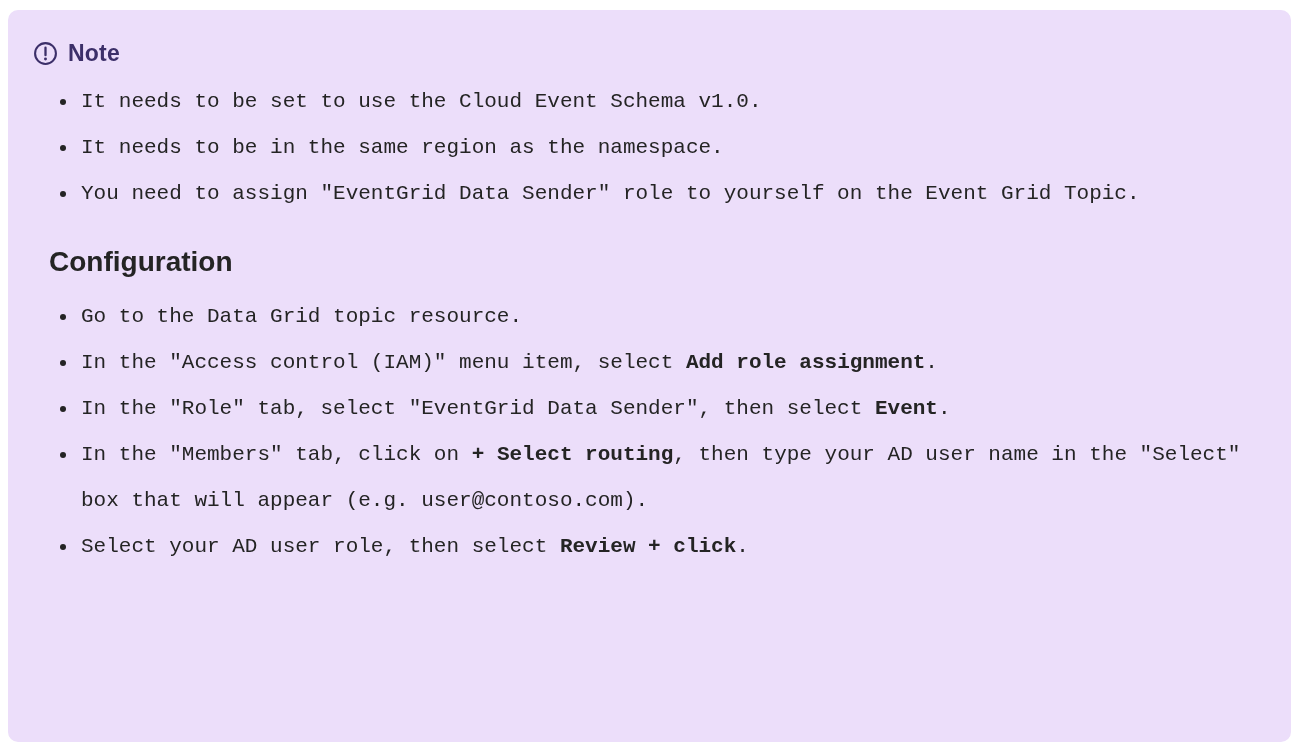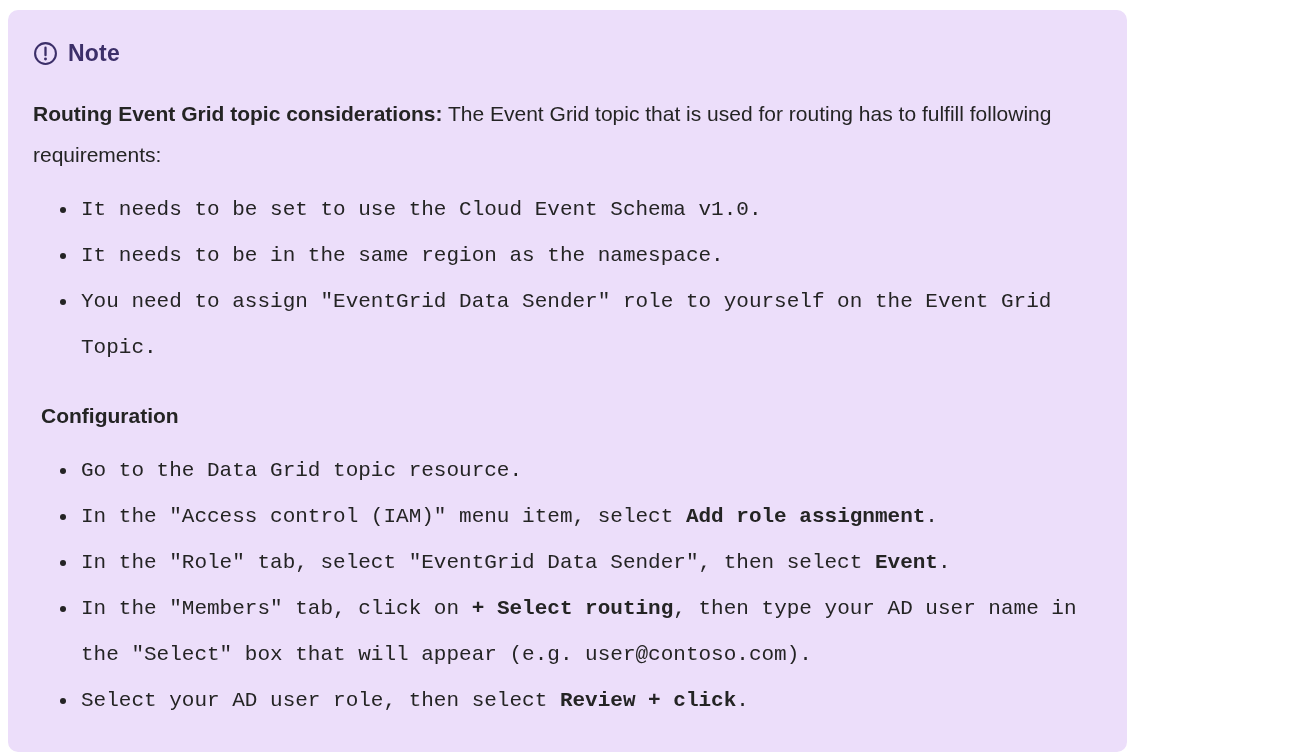--- a/index.html
+++ b/index.html
@@ -10,21 +10,21 @@
   }
   .page {
     width: 1299px;
     height: 752px;
     background: #ffffff;
     box-sizing: border-box;
     padding: 10px 8px;
   }
   .note-box {
     box-sizing: border-box;
-    width: 1119px;
+    width: 1283px;
     min-height: 732px;
     background: #ecdefa;
     border-radius: 10px;
     padding: 24px 32px 28px 25px;
     color: #242424;
   }
   .note-header {
     display: flex;
     align-items: center;
     gap: 10px;
@@ -44,23 +44,23 @@
   }
   .note-body {
     font-size: 21px;
   }
   .intro-paragraph {
     margin: 26px 0 0 0;
     line-height: 41px;
   }
   .bold { font-weight: 700; }
   .section-heading {
-    font-size: 21px;
+    font-size: 28px;
     font-weight: 700;
-    margin: 24px 0 0 8px;
+    margin: 24px 0 0 16px;
     line-height: 41px;
   }
   ul.note-list {
     margin: 12px 0 0 0;
     padding-left: 45px;
     list-style: disc outside;
     font-family: Liberation Mono, monospace;
   }
   ul.note-list li {
     line-height: 46px;
@@ -79,21 +79,20 @@
           <circle cx="12" cy="12" r="10" fill="none" stroke="#3c2f69" stroke-width="2"></circle>
           <line x1="12" y1="6.4" x2="12" y2="13.6" stroke="#3c2f69" stroke-width="2.2" stroke-linecap="round"></line>
           <circle cx="12" cy="17.2" r="1.4" fill="#3c2f69"></circle>
         </svg>
       </span>
       <span class="note-title">Note</span>
     </div>
 
     <div class="note-body">
 
-      <p class="intro-paragraph"><span class="bold">Routing Event Grid topic considerations:</span><span> The Event Grid topic that is used for routing has to fulfill following requirements:</span></p>
 
       <ul class="note-list">
           <li><span>It needs to be set to use the Cloud Event Schema v1.0.</span></li>
           <li><span>It needs to be in the same region as the namespace.</span></li>
           <li><span>You need to assign "EventGrid Data Sender" role to yourself on the Event Grid Topic.</span></li>
         </ul>
 
       <p class="section-heading">Configuration</p>
 
       <ul class="note-list">

